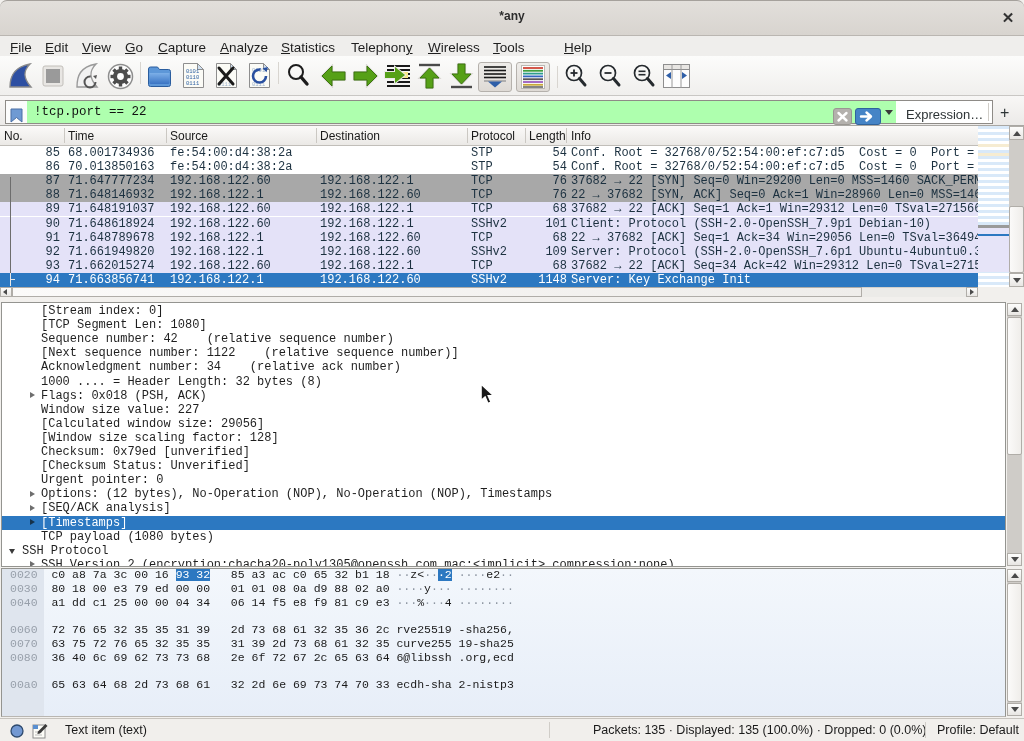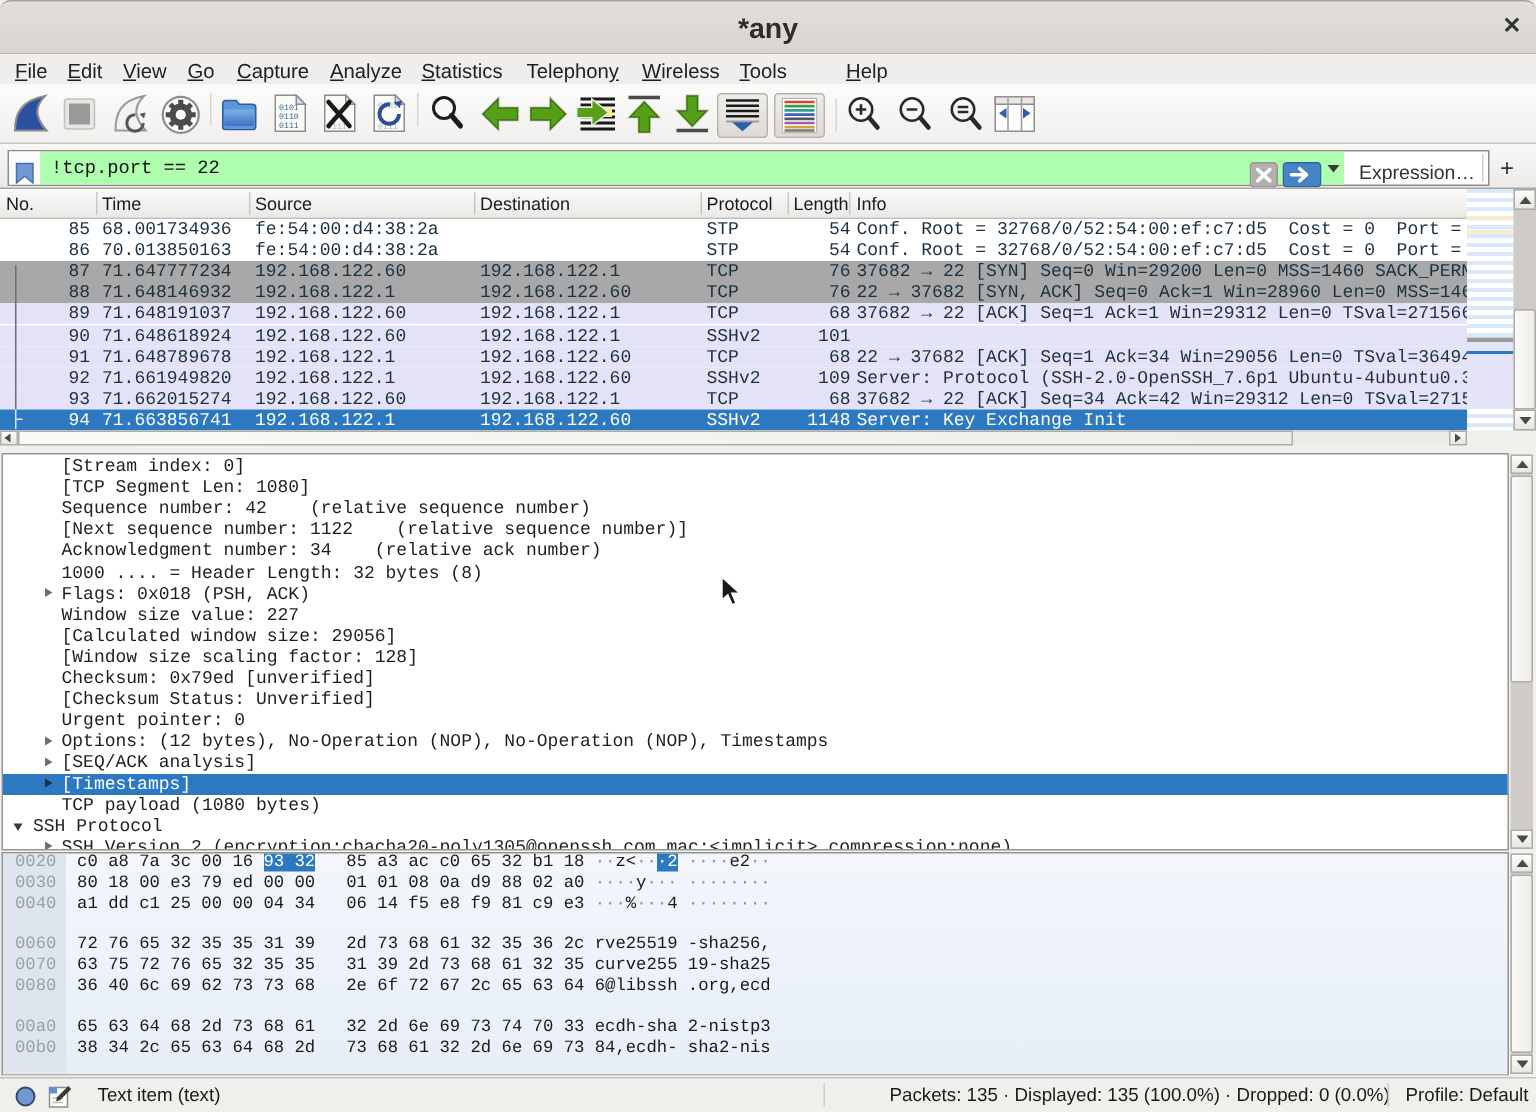--- a/index.html
+++ b/index.html
@@ -1,18 +1,18 @@
 <!DOCTYPE html>
 <html><head><meta charset="utf-8"><style>
 html,body{margin:0;padding:0;}
 body{width:1024px;height:741px;overflow:hidden;font-family:"Liberation Sans",sans-serif;background:#f2f0ed;position:relative;}
 .abs{position:absolute;}
 
 #titlebar{left:0;top:0;width:1024px;height:36px;background:linear-gradient(#e2dfdb,#d8d4cf);border-bottom:1px solid #bab6b1;border-top:1px solid #a5a19c;border-radius:7px 7px 0 0;box-sizing:border-box;}
-#title{left:0;top:9px;width:1024px;text-align:center;font-weight:bold;font-size:19px;color:#2d2d2d;}
+#title{left:0;top:9px;width:1024px;text-align:center;font-weight:bold;font-size:12px;color:#2d2d2d;}
 #closex{left:996px;top:6px;width:24px;height:24px;color:#333;font-size:15px;font-weight:bold;text-align:center;line-height:24px;}
 
 #menubar{left:0;top:36px;width:1024px;height:24px;background:#efeeec;border-bottom:1px solid #d5d3d0;box-sizing:border-box;}
 .mi{position:absolute;top:4px;font-size:13.5px;color:#1f1f1f;}
 
 #toolbar{left:0;top:56px;width:1024px;height:39px;background:linear-gradient(#fcfcfb,#f0efed);}
 .tsep{position:absolute;top:6px;width:1px;height:22px;background:#d8d5d0;}
 .tbtn{position:absolute;top:2px;width:34px;height:30px;background:linear-gradient(#efedea,#dedad5);border:1px solid #b5b1ac;border-radius:3px;box-sizing:border-box;}
 
 #filterbar{left:0;top:95px;width:1024px;height:31px;background:linear-gradient(#f8f7f6,#eceae8);border-top:1px solid #c9c7c4;border-bottom:1px solid #a9a7a3;box-sizing:border-box;}
@@ -263,21 +263,21 @@
     <div class="hsep" style="left:316px"></div>
     <div class="hsep" style="left:467px"></div>
     <div class="hsep" style="left:525px"></div>
     <div class="hsep" style="left:566px"></div>
 </div>
 <div class="prow rw" style="top:146px"><span class="cno">85</span><span class="ctime">68.001734936</span><span class="csrc">fe:54:00:d4:38:2a</span><span class="cpro">STP</span><span class="clen">54</span><span class="cinf">Conf. Root = 32768/0/52:54:00:ef:c7:d5  Cost = 0  Port = 0x8005</span></div>
 <div class="prow rw" style="top:160.1px"><span class="cno">86</span><span class="ctime">70.013850163</span><span class="csrc">fe:54:00:d4:38:2a</span><span class="cpro">STP</span><span class="clen">54</span><span class="cinf">Conf. Root = 32768/0/52:54:00:ef:c7:d5  Cost = 0  Port = 0x8005</span></div>
 <div class="prow rg" style="top:174.2px"><span class="cno">87</span><span class="ctime">71.647777234</span><span class="csrc">192.168.122.60</span><span class="cdst">192.168.122.1</span><span class="cpro">TCP</span><span class="clen">76</span><span class="cinf">37682 → 22 [SYN] Seq=0 Win=29200 Len=0 MSS=1460 SACK_PERM=1 TSval=271566</span></div>
 <div class="prow rg" style="top:188.3px"><span class="cno">88</span><span class="ctime">71.648146932</span><span class="csrc">192.168.122.1</span><span class="cdst">192.168.122.60</span><span class="cpro">TCP</span><span class="clen">76</span><span class="cinf">22 → 37682 [SYN, ACK] Seq=0 Ack=1 Win=28960 Len=0 MSS=1460 SACK_PERM=1 TS</span></div>
 <div class="prow rl" style="top:202.4px"><span class="cno">89</span><span class="ctime">71.648191037</span><span class="csrc">192.168.122.60</span><span class="cdst">192.168.122.1</span><span class="cpro">TCP</span><span class="clen">68</span><span class="cinf">37682 → 22 [ACK] Seq=1 Ack=1 Win=29312 Len=0 TSval=2715663163 TSecr=36494</span></div>
-<div class="prow rl" style="top:216.5px"><span class="cno">90</span><span class="ctime">71.648618924</span><span class="csrc">192.168.122.60</span><span class="cdst">192.168.122.1</span><span class="cpro">SSHv2</span><span class="clen">101</span></div>
+<div class="prow rl" style="top:216.5px"><span class="cno">90</span><span class="ctime">71.648618924</span><span class="csrc">192.168.122.60</span><span class="cdst">192.168.122.1</span><span class="cpro">SSHv2</span><span class="clen">101</span><span class="cinf">Client: Protocol (SSH-2.0-OpenSSH_7.9p1 Debian-10)</span></div>
 <div class="prow rl" style="top:230.6px"><span class="cno">91</span><span class="ctime">71.648789678</span><span class="csrc">192.168.122.1</span><span class="cdst">192.168.122.60</span><span class="cpro">TCP</span><span class="clen">68</span><span class="cinf">22 → 37682 [ACK] Seq=1 Ack=34 Win=29056 Len=0 TSval=3649456127 TSecr=2715</span></div>
 <div class="prow rl" style="top:244.7px"><span class="cno">92</span><span class="ctime">71.661949820</span><span class="csrc">192.168.122.1</span><span class="cdst">192.168.122.60</span><span class="cpro">SSHv2</span><span class="clen">109</span><span class="cinf">Server: Protocol (SSH-2.0-OpenSSH_7.6p1 Ubuntu-4ubuntu0.3)</span></div>
 <div class="prow rl" style="top:258.8px"><span class="cno">93</span><span class="ctime">71.662015274</span><span class="csrc">192.168.122.60</span><span class="cdst">192.168.122.1</span><span class="cpro">TCP</span><span class="clen">68</span><span class="cinf">37682 → 22 [ACK] Seq=34 Ack=42 Win=29312 Len=0 TSval=2715663176 TSecr=364</span></div>
 <div class="prow rs" style="top:272.9px"><span class="cno">94</span><span class="ctime">71.663856741</span><span class="csrc">192.168.122.1</span><span class="cdst">192.168.122.60</span><span class="cpro">SSHv2</span><span class="clen">1148</span><span class="cinf">Server: Key Exchange Init</span></div>
 <div class="abs" style="left:10px;top:177px;width:1px;height:96px;background:#6d6d6d"></div>
 <div class="abs" style="left:10px;top:273px;width:1px;height:13px;background:#e8e8e8"></div>
 <div class="abs" style="left:11px;top:279px;width:4px;height:1px;background:#e8e8e8"></div>
 
 <div id="minimap" class="abs"></div>
 <div class="abs" style="left:978px;top:144px;width:31px;height:3px;background:#f6ecd2"></div>
@@ -337,21 +337,20 @@
 
 <div id="hex" class="abs">
 <div id="hexoff"></div>
 <div class="hl" style="top:-0.6px"><span class="off">0020</span>  c0 a8 7a 3c 00 16 <span class="hsel">93 32</span>   85 a3 ac c0 65 32 b1 18 <span class="dim">··</span>z&lt;<span class="dim">··</span><span class="hsel">·2</span> <span class="dim">····</span>e2<span class="dim">··</span></div>
 <div class="hl" style="top:13.15px"><span class="off">0030</span>  80 18 00 e3 79 ed 00 00   01 01 08 0a d9 88 02 a0 <span class="dim">····</span>y<span class="dim">··· ········</span></div>
 <div class="hl" style="top:26.9px"><span class="off">0040</span>  a1 dd c1 25 00 00 04 34   06 14 f5 e8 f9 81 c9 e3 <span class="dim">···</span>%<span class="dim">···</span>4 <span class="dim">········</span></div>
 <div class="hl" style="top:54.4px"><span class="off">0060</span>  72 76 65 32 35 35 31 39   2d 73 68 61 32 35 36 2c rve25519 -sha256,</div>
 <div class="hl" style="top:68.15px"><span class="off">0070</span>  63 75 72 76 65 32 35 35   31 39 2d 73 68 61 32 35 curve255 19-sha25</div>
 <div class="hl" style="top:81.9px"><span class="off">0080</span>  36 40 6c 69 62 73 73 68   2e 6f 72 67 2c 65 63 64 6@libssh .org,ecd</div>
 <div class="hl" style="top:109.4px"><span class="off">00a0</span>  65 63 64 68 2d 73 68 61   32 2d 6e 69 73 74 70 33 ecdh-sha 2-nistp3</div>
-<div class="hl" style="top:123.15px"><span class="off">00b0</span>  38 34 2c 65 63 64 68 2d   73 68 61 32 2d 6e 69 73 84,ecdh- sha2-nis</div>
 </div>
 
 <div class="abs sbtrack" style="left:1007px;top:569px;width:15px;height:147px"></div>
 <div class="sbbtn" style="left:1007px;top:569px;width:15px;height:13px"></div>
 <div class="arr" style="left:1011px;top:573px;border-left:4px solid transparent;border-right:4px solid transparent;border-bottom:5px solid #4a4a4a"></div>
 <div class="sbbtn" style="left:1007px;top:703px;width:15px;height:13px"></div>
 <div class="arr" style="left:1011px;top:707px;border-left:4px solid transparent;border-right:4px solid transparent;border-top:5px solid #4a4a4a"></div>
 <div class="sbthumb" style="left:1007px;top:583px;width:15px;height:119px"></div>
 
 <div id="status" class="abs">

